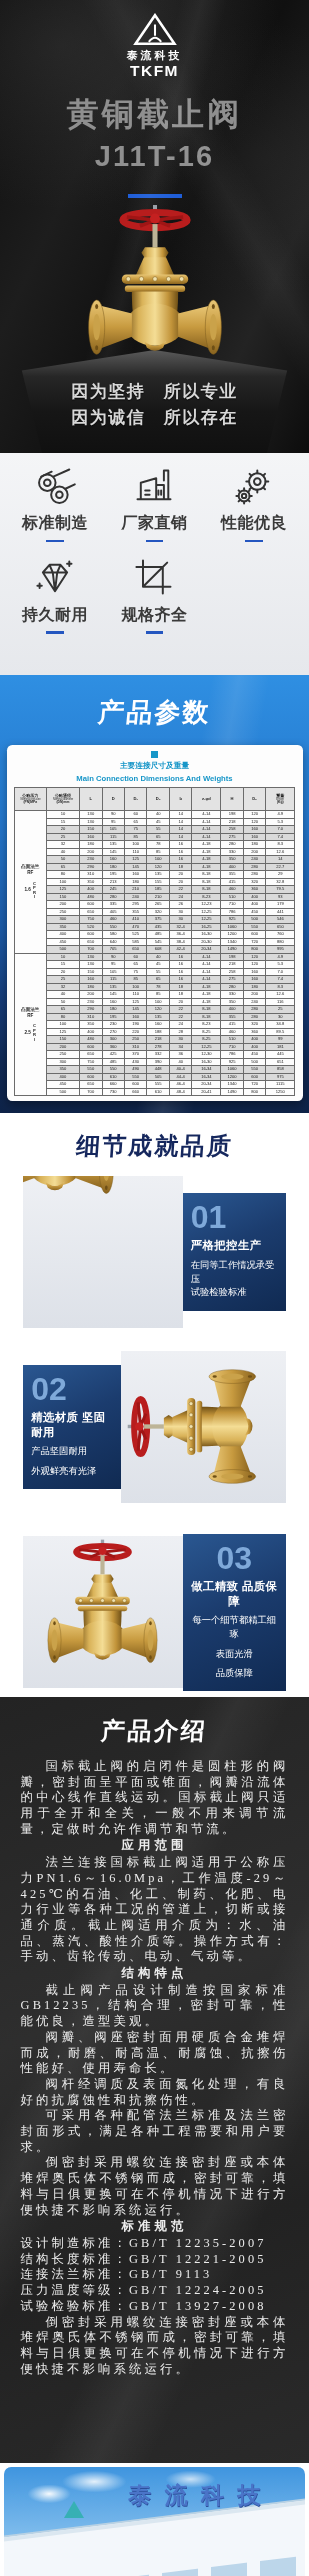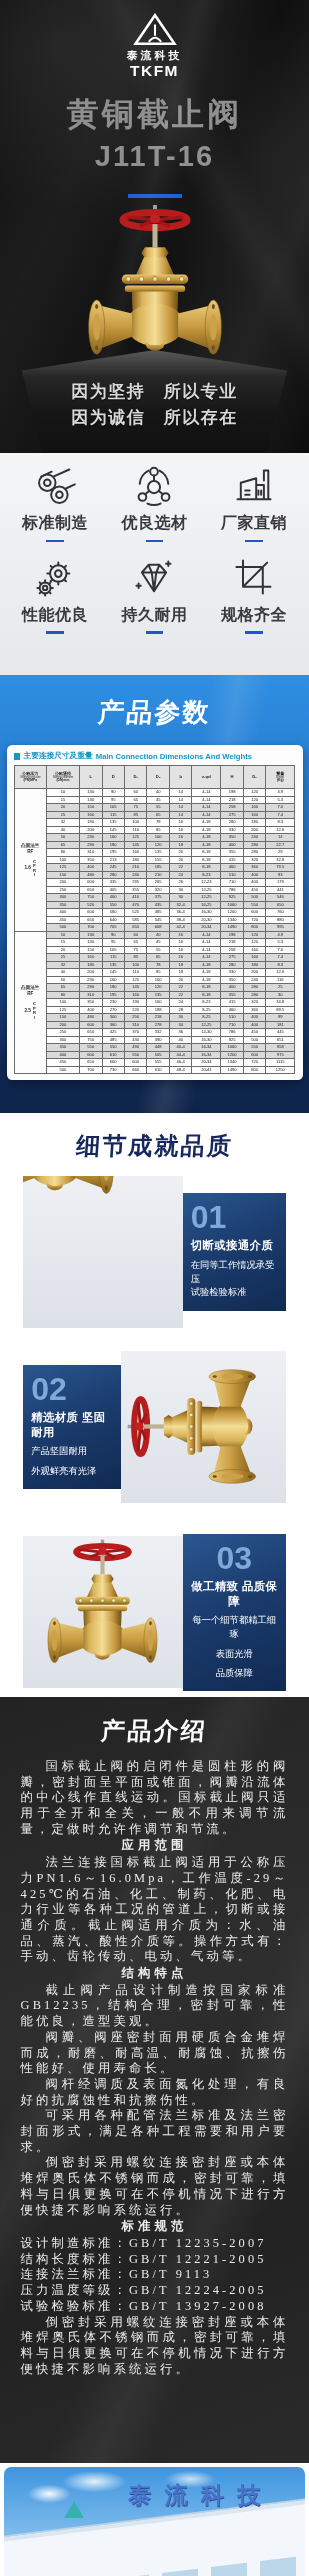--- a/index.html
+++ b/index.html
@@ -40,21 +40,21 @@
 
   
   .params{height:438px;position:relative;overflow:hidden;padding-top:19.6px;
     background:linear-gradient(180deg,#2f8fe2 0%,#2478cd 32%,#1c5aa6 58%,#163c78 74%,#102a56 88%,#0e2348 100%);}
   .params:before{content:"";position:absolute;inset:0;
     background:linear-gradient(100deg,transparent 55%,rgba(255,255,255,.10) 62%,transparent 70%);}
   .params-banner{position:relative;text-align:center;color:#fff;font-size:26px;font-weight:900;
     letter-spacing:2.1px;transform:skewX(-5deg);}
   .param-card{position:relative;width:296px;margin:15.5px auto 0;background:#fdfdfd;border-radius:5.2px;
     padding:6.2px 7.2px 5.2px;box-shadow:0 3.1px 9.3px rgba(0,0,0,.35);}
-  .tbl-title{color:#1796c8;font-size:7.7px;font-weight:bold;display:flex;align-items:center;gap:3.1px;}
+  .tbl-title{color:#1796c8;font-size:7.7px;font-weight:bold;display:flex;align-items:center;gap:3.1px;flex-direction:column;}
   .tbl-title .sq{width:6.7px;height:6.7px;background:#1796c8;display:inline-block;}
   .tbl-title .en{font-weight:bold;}
   table.ptable{border-collapse:collapse;width:100%;margin-top:4.1px;table-layout:fixed;color:#222;}
   .ptable th,.ptable td{border:0.5px solid #6b6b6b;text-align:center;padding:0;height:7.5px;
     font-size:4.1px;line-height:1.05;overflow:hidden;}
   .ptable thead th{height:23px;background:#e3e3e3;font-weight:bold;}
   .h-zh{font-size:4.1px;}.h-en{font-size:2.8px;font-weight:normal;display:block;transform:scale(.92);}
   .h-unit{font-size:3.3px;display:block;}
   .h-letter{font-size:5.2px;}
   .ptable tbody tr:nth-child(4n+3) td,.ptable tbody tr:nth-child(4n+4) td{background:#dadada;}
@@ -197,32 +197,20 @@
             <circle class="ln" cx="26" cy="34" r="6"></circle>
           <circle class="ln" cx="48" cy="56" r="15"></circle>
             <circle class="ln" cx="48" cy="56" r="6"></circle>
           <path class="ln" d="M37,23 L66,10 M59,45 L76,37 M15,23 L34,14"></path>
         </svg>
         <div class="feat-label">标准制造</div>
         <div class="feat-dash"></div>
       </div>
       <div class="feat">
         <svg width="44" height="44" viewBox="0 0 80 80">
-          <circle class="ln" cx="40" cy="14" r="7"></circle>
-            <circle class="ln" cx="40" cy="42" r="11"></circle>
-          <circle class="ln" cx="19" cy="60" r="7"></circle>
-            <circle class="ln" cx="61" cy="60" r="7"></circle>
-          <path class="ln" d="M40,21 V31 M31,49 L24,55 M49,49 L56,55"></path>
-          <path class="ln" d="M14,36 A30,30 0 0 1 30,12 M66,36 A30,30 0 0 0 50,12 M28,72 A30,30 0 0 0 52,72"></path>
-        </svg>
-        <div class="feat-label">优良选材</div>
-        <div class="feat-dash"></div>
-      </div>
-      <div class="feat">
-        <svg width="44" height="44" viewBox="0 0 80 80">
           <path class="ln" d="M10,64 H70 M16,64 V34 L44,26 V64 M44,38 H58 V64 M58,30 V12 H66 V64"></path>
           <path class="ln" d="M24,48 h8 M24,56 h8 M48,48 v8 M53,48 v8"></path>
         </svg>
         <div class="feat-label">厂家直销</div>
         <div class="feat-dash"></div>
       </div>
       <div class="feat">
         <svg width="44" height="44" viewBox="0 0 80 80">
           <circle class="ln" cx="46" cy="32" r="15"></circle>
             <circle class="ln" cx="46" cy="32" r="6"></circle>
@@ -769,21 +757,21 @@
     <div class="details-title">细节成就品质</div>
 
     <div class="detail-row r1">
       <div class="detail-img">
         <svg width="289" height="289" viewBox="60 140 200 200">
             <use href="#valve"></use>
           </svg>
       </div>
       <div class="detail-box">
         <div class="d-no">01</div>
-        <div class="d-head">切断或接通介质</div>
+        <div class="d-head">严格把控生产</div>
         <div class="d-line"><span>在同等工作情况承受压</span><br><span>试验检验标准</span></div>
       </div>
     </div>
 
     <div class="detail-row r2">
       <div class="detail-box box2">
         <div class="d-no">02</div>
         <div class="d-head">精选材质 坚固耐用</div>
         <div class="d-line">产品坚固耐用</div>
         <div class="d-line">外观鲜亮有光泽</div>

